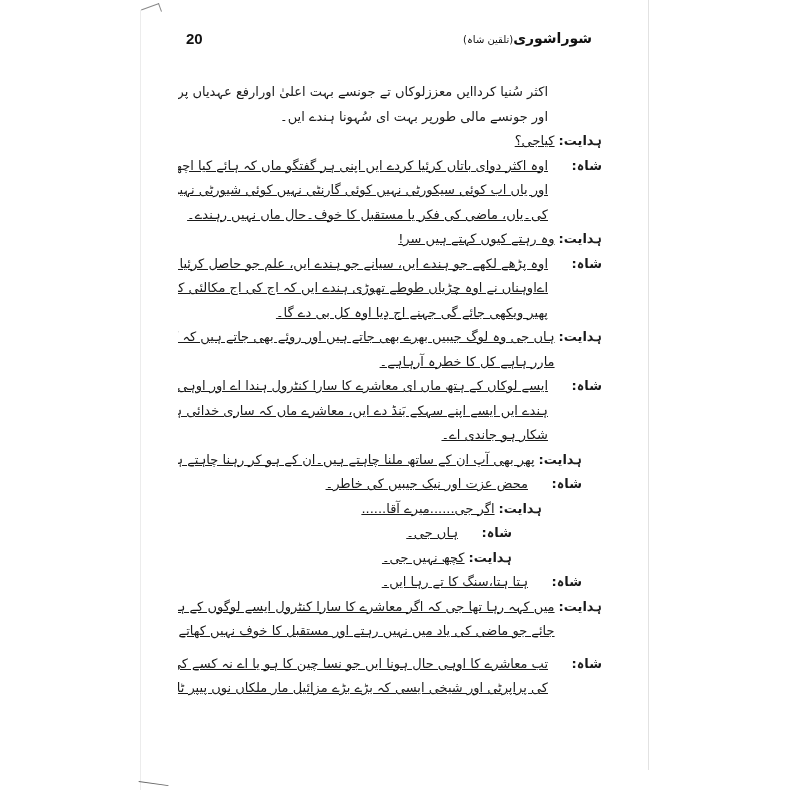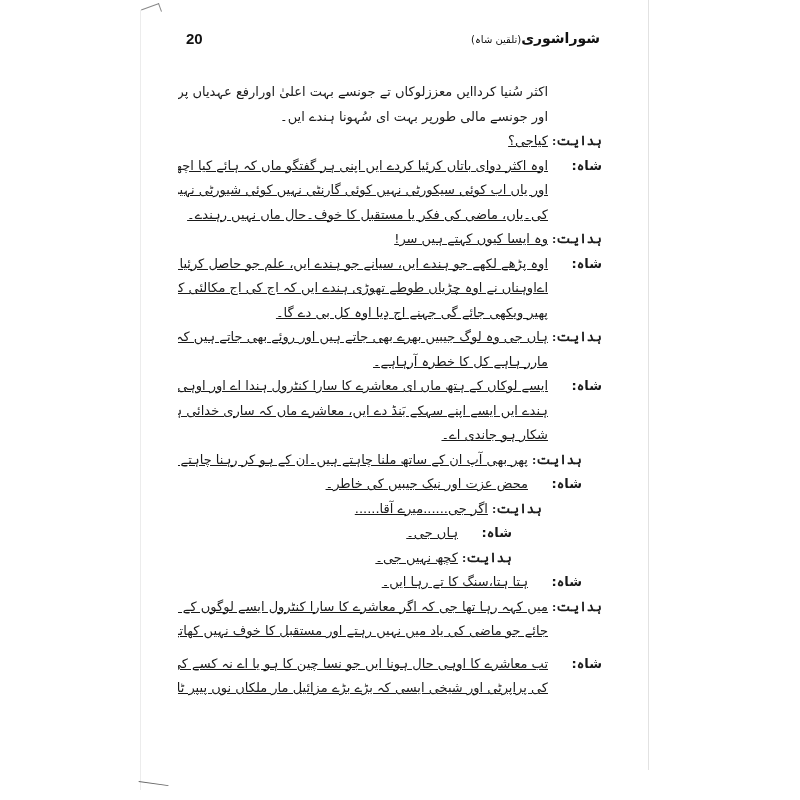--- a/index.html
+++ b/index.html
@@ -53,21 +53,21 @@
       position: absolute;
       left: 6px;
       top: 0;
       font-family: "Liberation Sans", sans-serif;
       font-weight: bold;
       font-size: 15px;
       color: #111;
     }
     .running-title {
       position: absolute;
-      right: 0;
+      right: 8px;
       top: 0;
       direction: rtl;
       font-size: 14px;
       font-weight: bold;
       color: #111;
     }
     .running-title .sub {
       font-size: 10px;
       font-weight: normal;
     }
@@ -96,21 +96,21 @@
     }
     .speaker {
       flex: 0 0 auto;
       font-weight: bold;
       font-size: 13px;
       height: 24.5px;
       line-height: 24.5px;
       white-space: nowrap;
     }
     .speaker.shah { width: 54px; }
-    .speaker.hidayat { width: auto; padding-left: 4px; font-family: Liberation Serif, serif; }
+    .speaker.hidayat { width: auto; padding-left: 4px; }
     .speech {
       flex: 1 1 auto;
       min-width: 0;
       text-decoration: underline;
     }
     .turn.short .speech .line { text-align-last: right; }
     .indent-small { margin-right: 20px; }
     .indent-med { margin-right: 60px; }
     .indent-large { margin-right: 90px; }
   </style>
@@ -149,21 +149,21 @@
       <div class="speech">
         <div class="line">اوہ اکثر دوای باتاں کرئیا کردے ایں اپنی ہر گفتگو ماں کہ ہائے کیا اچھے دن تھے</div>
         <div class="line">اور یاں اب کوئی سیکورٹی نہیں کوئی گارنٹی نہیں کوئی شیورٹی نہیں لائف</div>
         <div class="line last">کی۔یاں، ماضی کی فکر یا مستقبل کا خوف۔حال ماں نہیں رہندے۔</div>
       </div>
     </div>
 
     <div class="turn short">
       <span class="speaker hidayat">ہدایت:</span>
       <div class="speech">
-          <div class="line last">وہ ایسا کیوں کہتے ہیں سر!</div>
+          <div class="line last">وہ رہتے کیوں کہتے ہیں سر!</div>
         </div>
     </div>
 
     <div class="turn">
       <span class="speaker shah">شاہ:</span>
       <div class="speech">
         <div class="line">اوہ پڑھے لکھے جو ہندے ایں، سیانے جو ہندے ایں، علم جو حاصل کرئیا و ئیا ہندا</div>
         <div class="line">اےاوہناں نے اوہ چڑیاں طوطے تھوڑی ہندے ایں کہ اج کی اج مکالئی کل نوں</div>
         <div class="line last">پھیر ویکھی جائے گی جہنے اج دِیا اوہ کل بی دے گا۔</div>
       </div>

